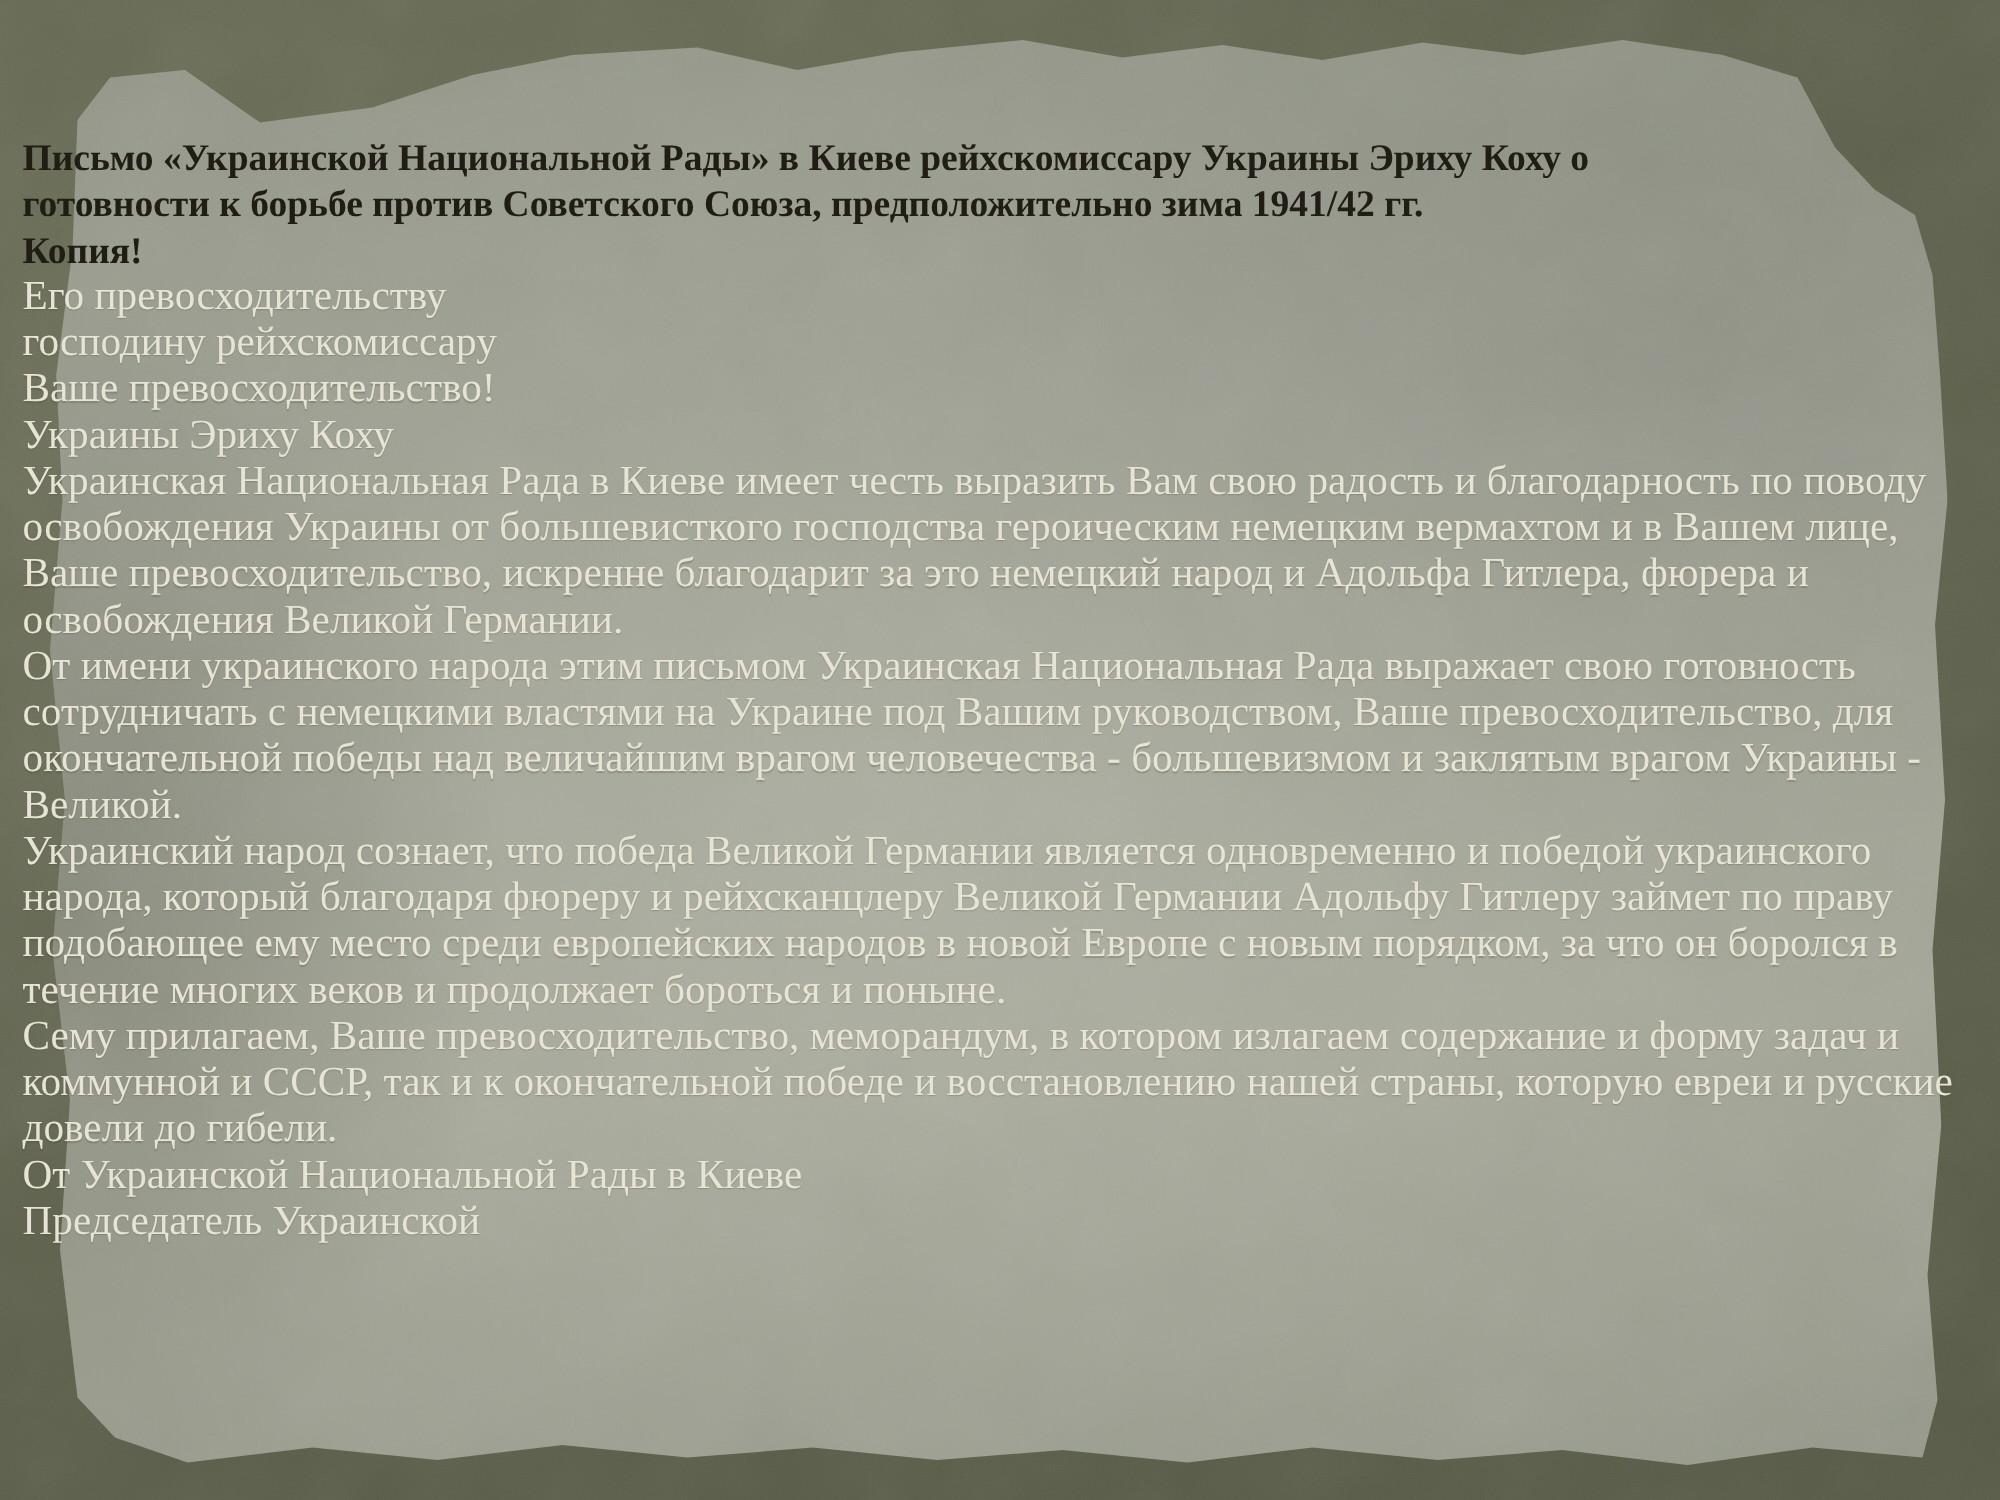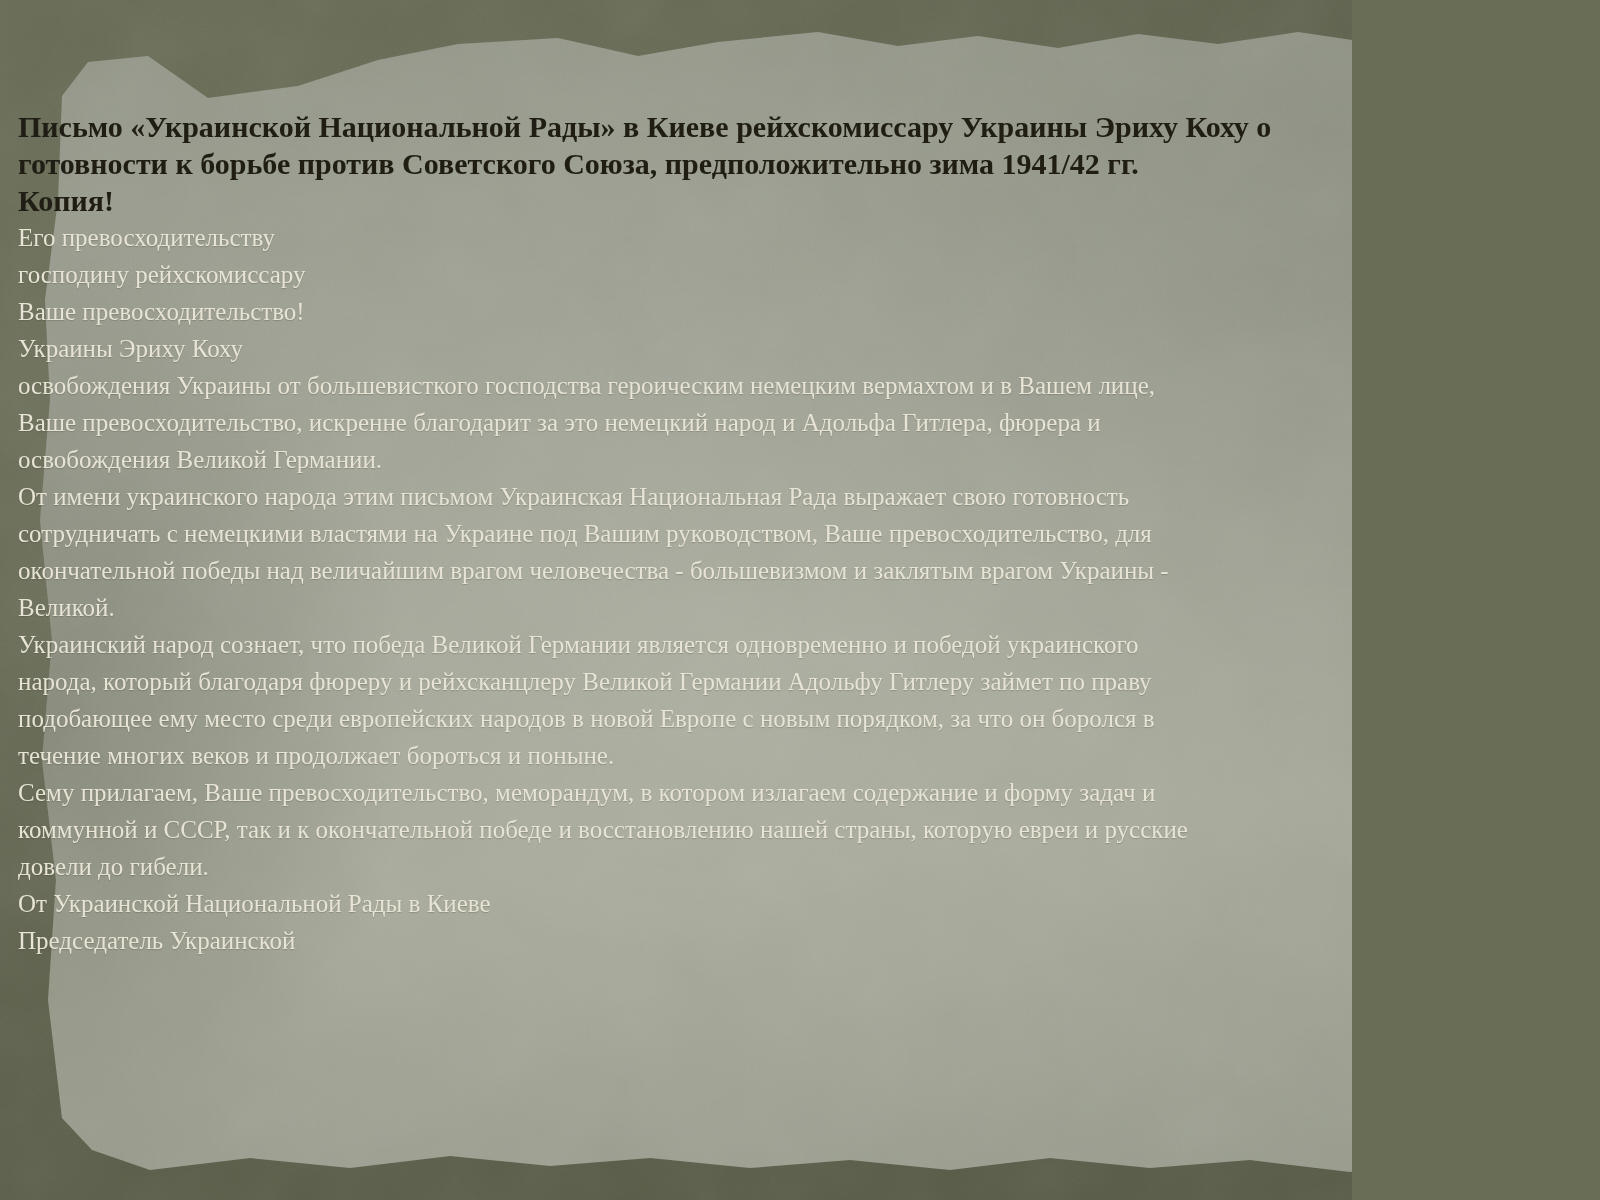--- a/index.html
+++ b/index.html
@@ -2,21 +2,21 @@
 <html style="--title-color: #201d15; --body-color: #e7e4d6;"><head>
 <meta charset="utf-8">
 <style>
   html,body{margin:0;padding:0;}
   body{
     width:1600px;height:1200px;overflow:hidden;
     font-family:"Liberation Serif", serif;
     background:#696d55;
   }
   .canvas{
-    position:relative;width:1352px;height:1200px;overflow:hidden;
+    position:relative;width:1600px;height:1200px;overflow:hidden;
     background:
       radial-gradient(1200px 700px at 30% 40%, rgba(255,255,255,0.05), rgba(0,0,0,0.10)),
       linear-gradient(160deg,#6d7158 0%, #666a52 45%, #5f634c 100%);
   }
   .paper{
     position:absolute;left:0;top:0;width:1600px;height:1200px;
     background:
       radial-gradient(1400px 900px at 45% 55%, rgba(255,255,255,0.10), rgba(0,0,0,0.06)),
       radial-gradient(700px 500px at 85% 20%, rgba(0,0,0,0.07), rgba(0,0,0,0)),
       radial-gradient(600px 800px at 3% 60%, rgba(40,45,25,0.25), rgba(0,0,0,0) 60%),
@@ -35,21 +35,21 @@
       50px 400px, 45px 300px, 58px 200px
     );
   }
   .grain{position:absolute;left:0;top:0;pointer-events:none;}
   .textblock{
     position:absolute;left:18px;top:108px;width:1564px;
   }
   .line{
     white-space:nowrap;
     line-height:37px;
-    font-size:25px;
+    font-size:33px;
     color:var(--body-color,#e7e4d6);
     text-shadow:0 1px 1px rgba(60,60,45,0.25);
   }
   .line.title{
     font-weight:bold;
     font-size:30px;
     color:var(--title-color,#201d15);
     text-shadow:none;
   }
 </style>
@@ -73,20 +73,21 @@
   </svg>
 
   <div class="textblock">
       <div class="line title">Письмо «Украинской Национальной Рады» в Киеве рейхскомиссару Украины Эриху Коху о</div>
       <div class="line title">готовности к борьбе против Советского Союза, предположительно зима 1941/42 гг.</div>
       <div class="line title">Копия!</div>
       <div class="line body">Его превосходительству</div>
       <div class="line body">господину рейхскомиссару</div>
       <div class="line body">Ваше превосходительство!</div>
       <div class="line body">Украины Эриху Коху</div>
+      <div class="line body">Украинская Национальная Рада в Киеве имеет честь выразить Вам свою радость и благодарность по поводу</div>
       <div class="line body">освобождения Украины от большевисткого господства героическим немецким вермахтом и в Вашем лице,</div>
       <div class="line body">Ваше превосходительство, искренне благодарит за это немецкий народ и Адольфа Гитлера, фюрера и</div>
       <div class="line body">освобождения Великой Германии.</div>
       <div class="line body">От имени украинского народа этим письмом Украинская Национальная Рада выражает свою готовность</div>
       <div class="line body">сотрудничать с немецкими властями на Украине под Вашим руководством, Ваше превосходительство, для</div>
       <div class="line body">окончательной победы над величайшим врагом человечества - большевизмом и заклятым врагом Украины -</div>
       <div class="line body">Великой.</div>
       <div class="line body">Украинский народ сознает, что победа Великой Германии является одновременно и победой украинского</div>
       <div class="line body">народа, который благодаря фюреру и рейхсканцлеру Великой Германии Адольфу Гитлеру займет по праву</div>
       <div class="line body">подобающее ему место среди европейских народов в новой Европе с новым порядком, за что он боролся в</div>

